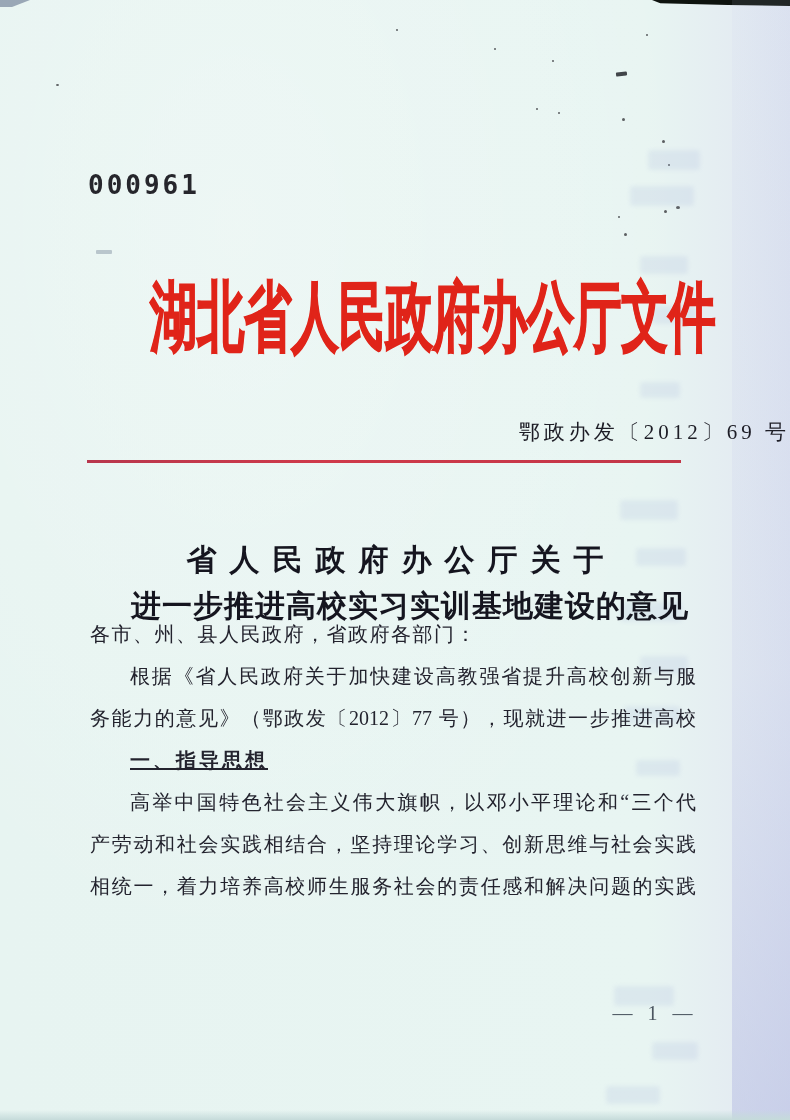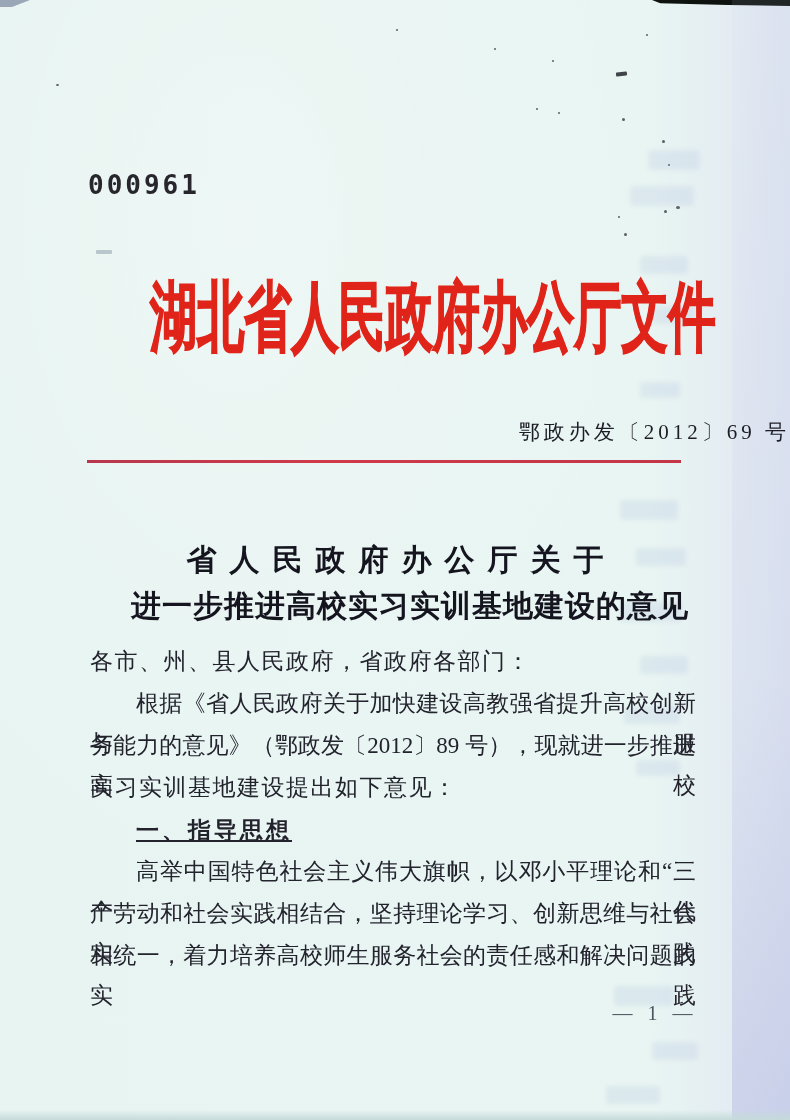--- a/index.html
+++ b/index.html
@@ -65,22 +65,22 @@
     position:absolute;left:0;top:540px;width:790px;text-align:center;
     font-size:30px;font-weight:bold;color:#15151f;
     letter-spacing:13px;text-indent:13px;white-space:nowrap;
   }
   .title2{
     position:absolute;left:0;top:586px;width:790px;text-align:center;
     font-size:30px;font-weight:bold;color:#15151f;
     letter-spacing:1px;white-space:nowrap;margin-left:15px;
   }
   .body-lines{
-    position:absolute;left:90px;top:642px;width:606px;
-    font-size:23px;color:#23232e;
+    position:absolute;left:90px;top:614px;width:606px;
+    font-size:20px;color:#23232e;
   }
   .body-lines .line{
     height:42px;line-height:40px;letter-spacing:1.5px;white-space:nowrap;
   }
   .body-lines .line.justify{
     white-space:normal;text-align:justify;text-align-last:justify;
     text-justify:inter-character;letter-spacing:normal;
   }
   .body-lines .line.indent{text-indent:2em;}
   .body-lines .line.bold{
@@ -145,22 +145,21 @@
   <div class="docnum">鄂政办发〔2012〕69 号</div>
 
   <div class="redrule"></div>
 
   <div class="title1">省人民政府办公厅关于</div>
   <div class="title2">进一步推进高校实习实训基地建设的意见</div>
 
   <div class="body-lines" id="body-lines">
       <div class="line">各市、州、县人民政府，省政府各部门：</div>
       <div class="line indent justify">根据《省人民政府关于加快建设高教强省提升高校创新与服</div>
-      <div class="line justify">务能力的意见》（鄂政发〔2012〕89 号），现就进一步推进高校</div>
-      <div class="line">实习实训基地建设提出如下意见：</div>
+      <div class="line justify">务能力的意见》（鄂政发〔2012〕77 号），现就进一步推进高校</div>
       <div class="line indent bold">一、指导思想</div>
       <div class="line indent justify">高举中国特色社会主义伟大旗帜，以邓小平理论和“三个代</div>
       <div class="line justify">产劳动和社会实践相结合，坚持理论学习、创新思维与社会实践</div>
       <div class="line justify">相统一，着力培养高校师生服务社会的责任感和解决问题的实践</div>
     </div>
 
   <div class="pagenum">— 1 —</div>
 </div>
 
 </body></html>

